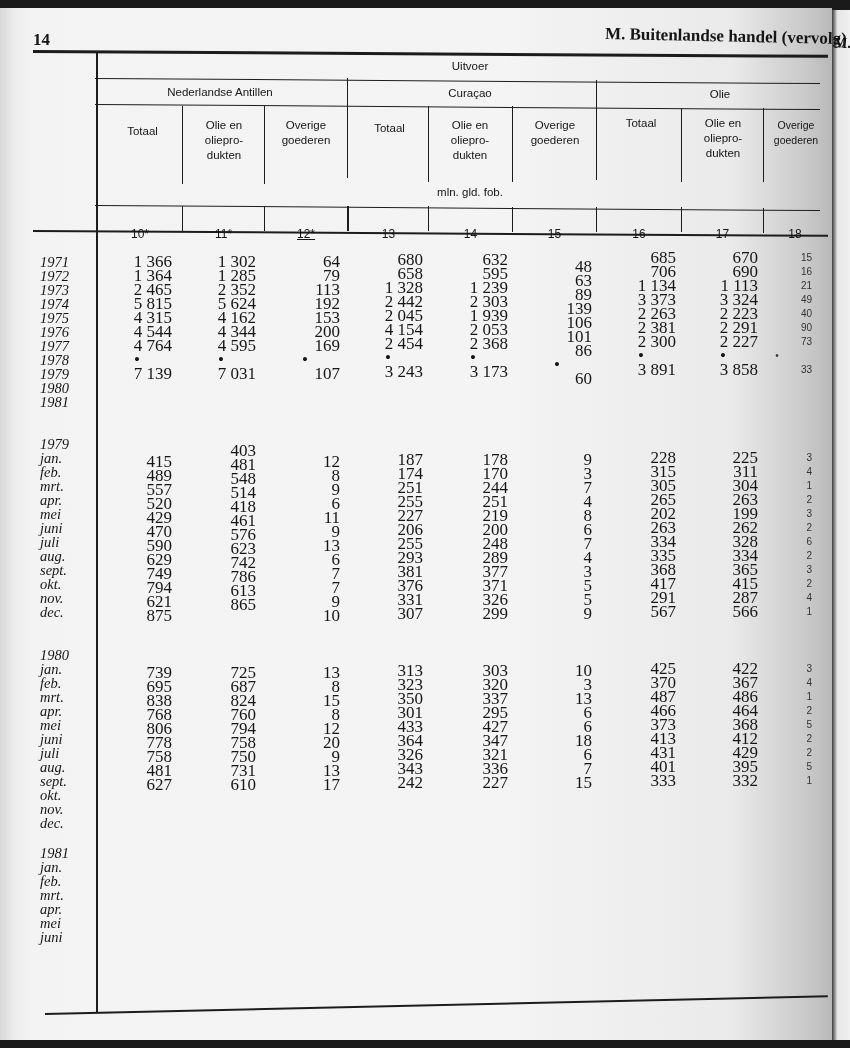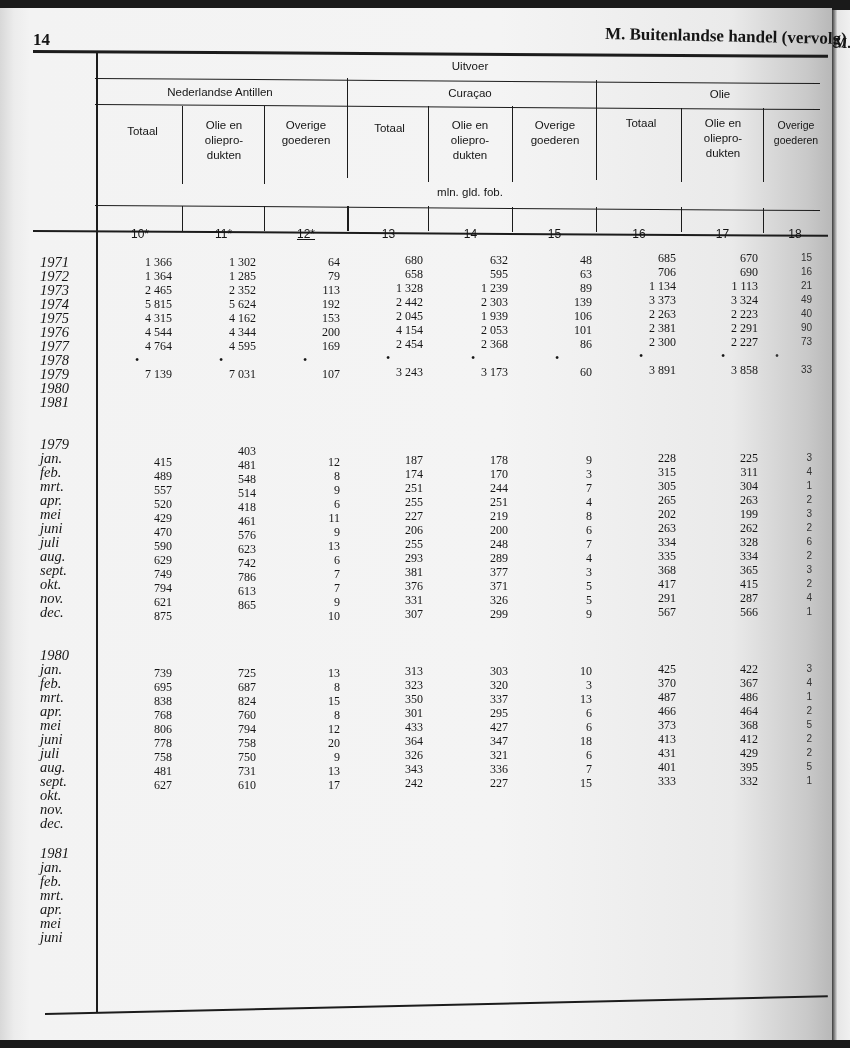--- a/index.html
+++ b/index.html
@@ -17,21 +17,21 @@
     position:absolute; left:832px; top:10px; width:18px; height:1030px;
     background:linear-gradient(90deg,#3a3a3a,#e6e6e6 30%,#f0f0f0);
   }
   .right-edge span { position:absolute; left:2px; top:26px; font-weight:bold; font-size:14px; }
   .page-num { position:absolute; left:33px; top:30px; font-weight:bold; font-size:17px; }
   .page-title { position:absolute; left:605px; top:24px; font-weight:bold; font-size:17px; transform:rotate(1.2deg); transform-origin:left center; white-space:nowrap; }
   .hline { position:absolute; background:#1c1c1c; }
   .vline { position:absolute; background:#1c1c1c; width:1px; }
   .hdr { position:absolute; font-family:"Liberation Sans", sans-serif; font-size:11.5px; text-align:center; line-height:15px; }
   .stub { position:absolute; font-style:italic; font-size:14.5px; line-height:14px; }
-  .col { position:absolute; font-size:12px; line-height:14px; text-align:right; }
+  .col { position:absolute; font-size:17px; line-height:14px; text-align:right; }
   .col.small { font-size:10px; font-family:"Liberation Sans Narrow","Liberation Sans",sans-serif; color:#333; }
   .row-line { white-space:pre; }
   .colnum { position:absolute; top:211px; font-family:"Liberation Sans", sans-serif; font-size:12px; text-align:center;margin-top:16px; }
 </style>
 </head>
 <body>
 
 <div class="page"></div>
 <div class="right-edge">
     <span>M.</span>
@@ -174,21 +174,21 @@
       <div class="row-line">1 239</div>
       <div class="row-line">2 303</div>
       <div class="row-line">1 939</div>
       <div class="row-line">2 053</div>
       <div class="row-line">2 368</div>
       <div class="row-line" style="text-align: center;">•</div>
       <div class="row-line">3 173</div>
       <div class="row-line">&nbsp;</div>
       <div class="row-line">&nbsp;</div>
     </div>
-    <div class="col" style="top: 253px; left: 522px; width: 70px;">
+    <div class="col" style="top: 260px; left: 522px; width: 70px;">
       <div class="row-line">48</div>
       <div class="row-line">63</div>
       <div class="row-line">89</div>
       <div class="row-line">139</div>
       <div class="row-line">106</div>
       <div class="row-line">101</div>
       <div class="row-line">86</div>
       <div class="row-line" style="text-align: center;">•</div>
       <div class="row-line">60</div>
       <div class="row-line">&nbsp;</div>

